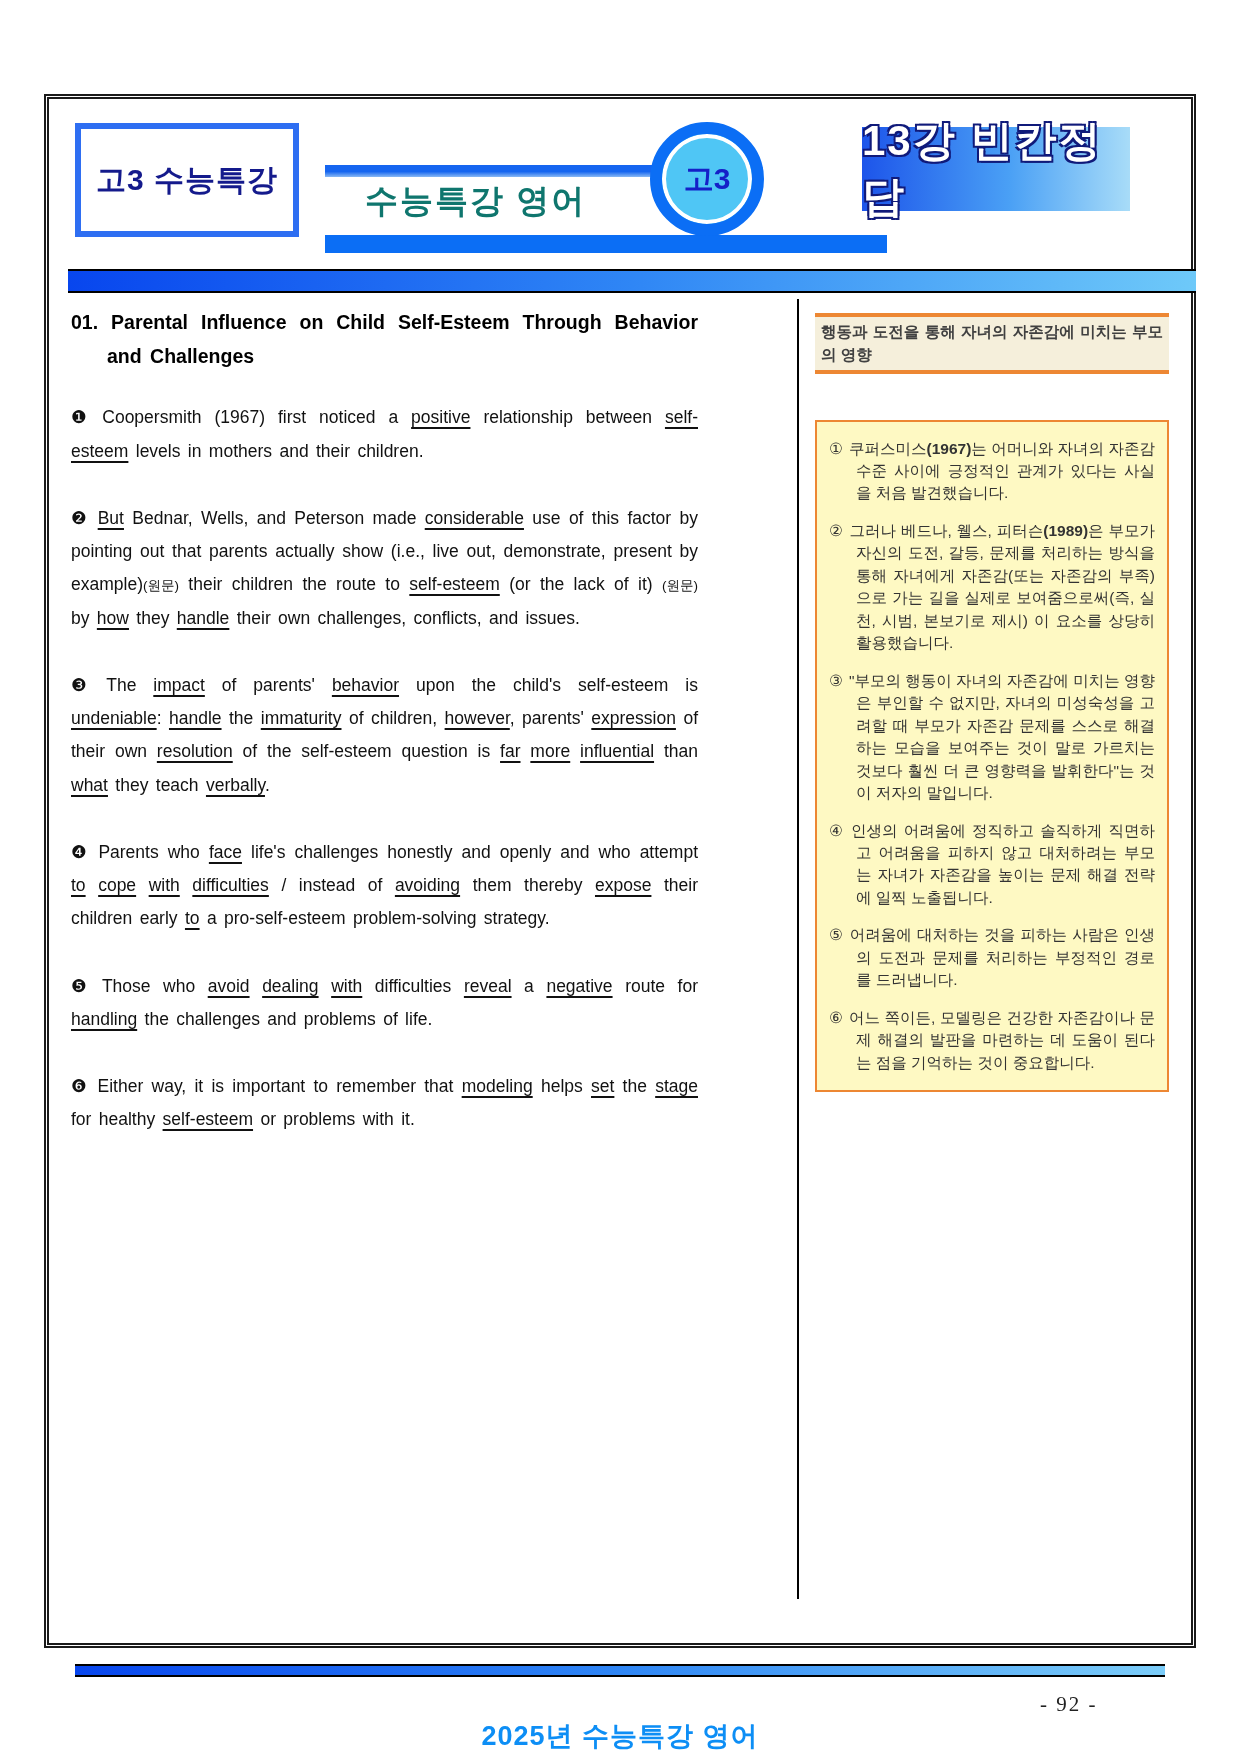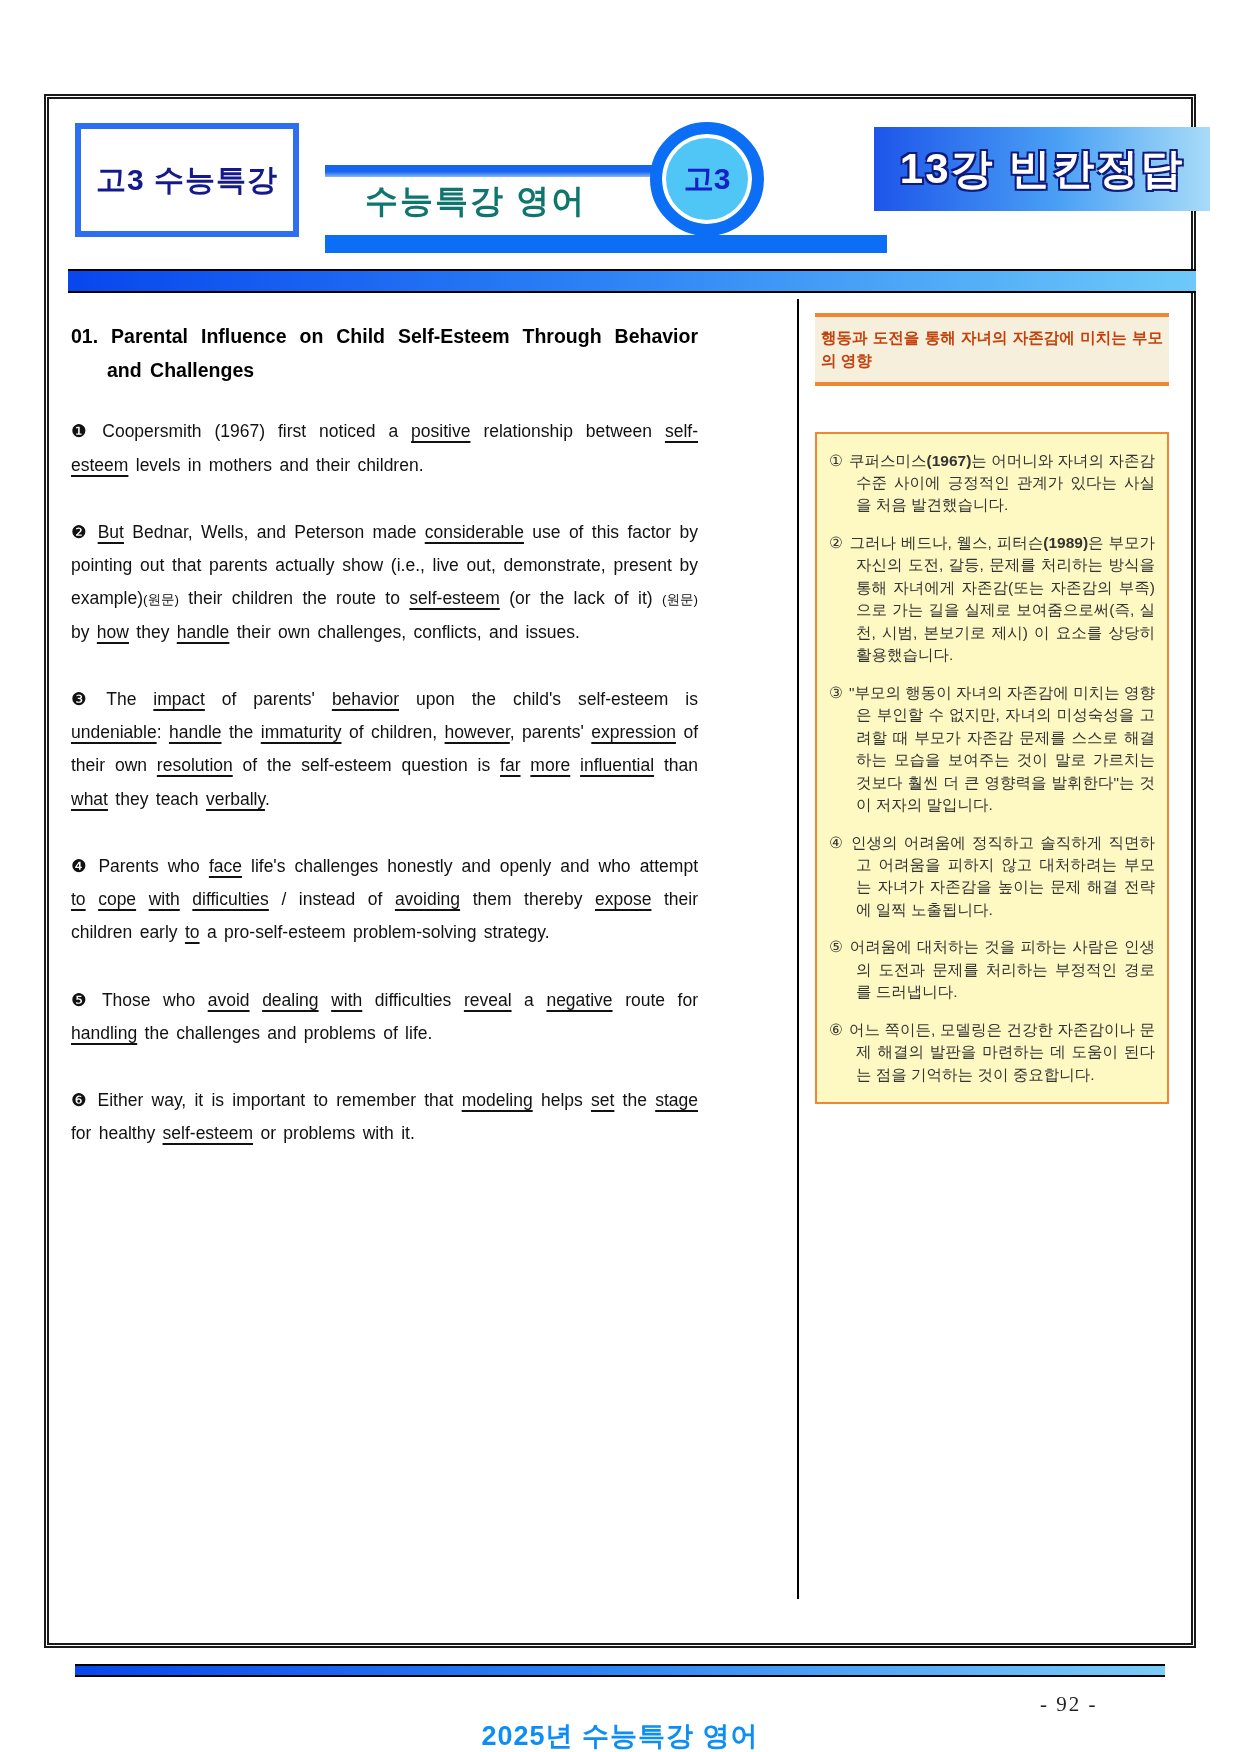--- a/index.html
+++ b/index.html
@@ -46,38 +46,37 @@
     position:absolute; left:585px; top:9px; width:114px; height:114px;
     box-sizing:border-box; border-radius:50%;
     border:12px solid #0b6ef5;
     background:#4fc6f5;
     box-shadow:inset 0 0 0 4px #ffffff;
     display:flex; align-items:center; justify-content:center;
     font-size:30px; font-weight:bold; color:#1520c8;
     z-index:3;
   }
   .hdr-right {
-    position:absolute; left:797px; top:14px; width:336px; height:84px;
+    position:absolute; left:797px; top:14px; width:268px; height:84px;
     background:linear-gradient(90deg,#1d55ea,#4aa0f5 55%,#a8dcf8);
     display:flex; align-items:center; justify-content:center;
     font-size:42px; font-weight:bold; color:#ffffff; letter-spacing:2px;
     text-shadow:-2px -2px 0 #101a7a, 2px -2px 0 #101a7a,
                 -2px  2px 0 #101a7a, 2px  2px 0 #101a7a;
-    margin-left:12px;
   }
 
   
   .grad-bar {
     position:absolute; left:19px; top:170px; width:1128px; height:20px;
     background:linear-gradient(90deg,#0846ee,#2f86f5 50%,#6ec9f9);
     border-top:2px solid #000; border-bottom:2px solid #000;
   }
 
   
-  .passage { position:absolute; left:22px; top:220px; width:627px; }
+  .passage { position:absolute; left:22px; top:206px; width:627px; }
   .passage-title {
     margin:0 0 28px 0;
     font-size:19.5px; font-weight:bold; line-height:1.75;
     text-align:justify; color:#000;
     padding-left:36px; text-indent:-36px;
     word-spacing:3px;
   }
   .para {
     margin:0 0 34px 0;
     font-size:17.5px; line-height:1.9; color:#111;
@@ -92,22 +91,22 @@
     position:absolute; left:748px; top:200px; height:1300px; width:0;
     border-left:2px solid #000;
   }
 
   
   .sidebar { position:absolute; left:766px; top:214px; width:354px; }
   .topic-box {
     box-sizing:border-box;
     border-top:4px solid #ed8733; border-bottom:4px solid #ed8733;
     background:#f5efdb;
-    padding:9px 6px;
-    font-size:15.5px; font-weight:bold; color:#c2410c;
+    padding:3px 6px;
+    font-size:15.5px; font-weight:bold; color:#404040;
     line-height:1.5; text-align:justify;
   }
   .trans-box {
     box-sizing:border-box;
     margin-top:46px;
     border:2px solid #ed8733;
     background:#fef9c3;
     padding:16px 12px;
   }
   .tr-item {

